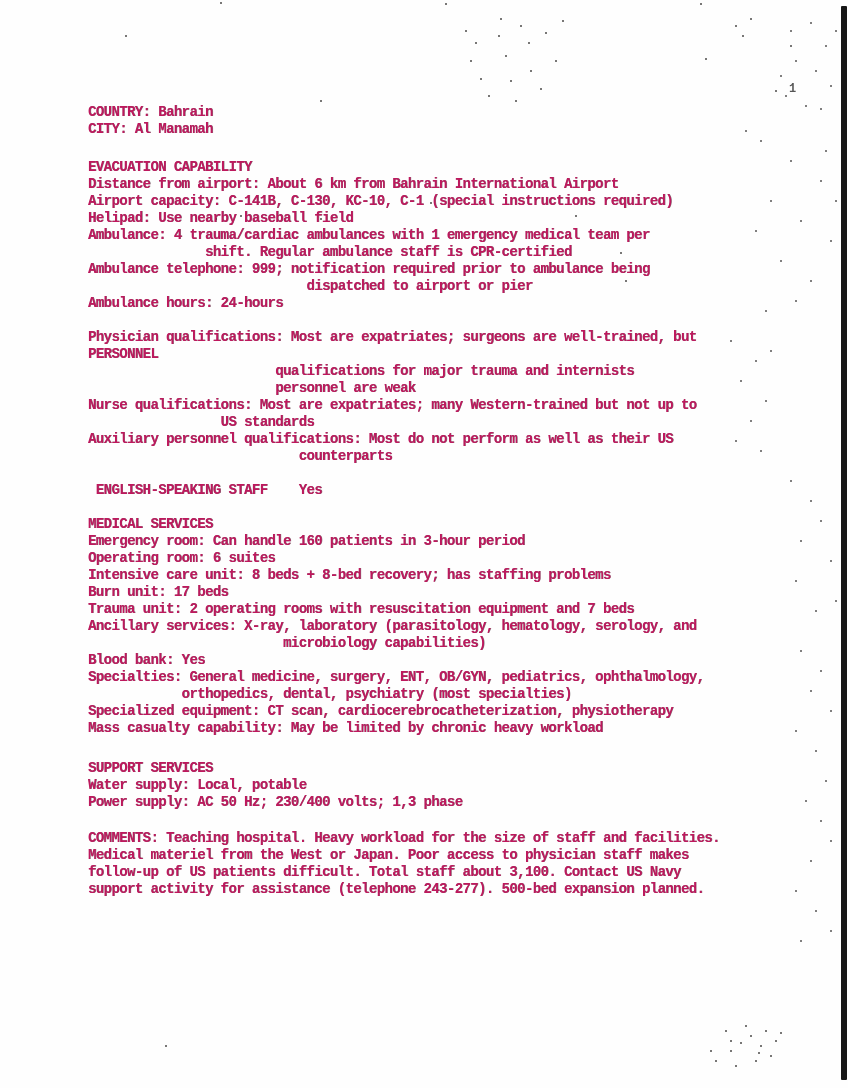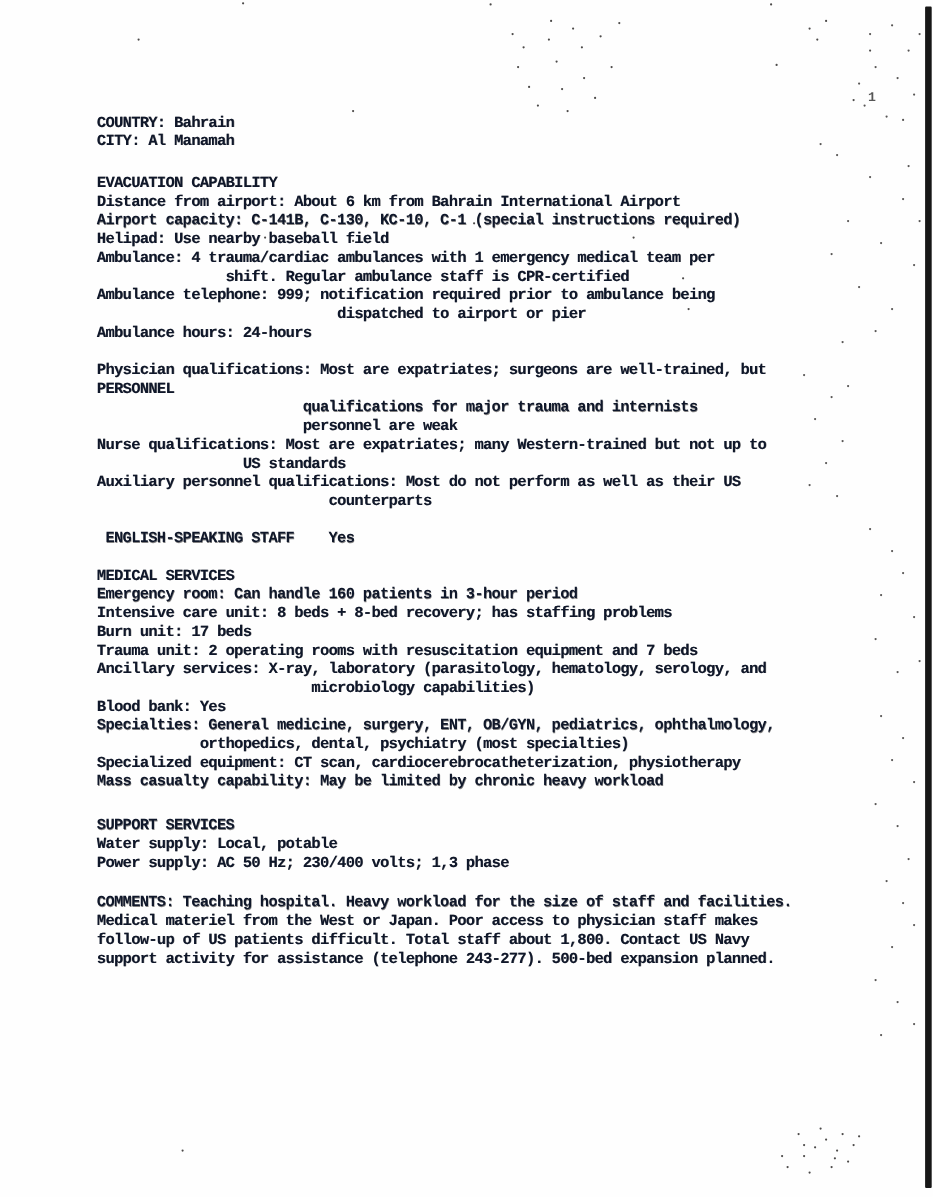--- a/index.html
+++ b/index.html
@@ -15,21 +15,21 @@
     background: #fefefe;
   }
   .content {
     position: absolute;
     left: 88px; top: 104px;
     font-family: "Liberation Mono", "DejaVu Sans Mono", monospace;
     font-size: 14px;
     font-weight: 700;
     line-height: 17px;
     letter-spacing: -0.6px;
-    color: #0f172a;
+    color: #be185d;
     text-shadow: 0.4px 0.2px 0.5px rgba(28,26,25,0.55);
   }
   .line { white-space: pre; height: 17px; }
   .section { margin: 0; }
   .mt24 { margin-top: 24px; }
   .mt21 { margin-top: 21px; }
   .mt17 { margin-top: 17px; }
   .mt23 { margin-top: 23px; }
   .mt19 { margin-top: 19px; }
 
@@ -135,20 +135,21 @@
       <div class="line">                           counterparts</div>
     </div>
 
     <div class="section mt17">
       <div class="line"> ENGLISH-SPEAKING STAFF    Yes</div>
     </div>
 
     <div class="section mt17">
       <div class="line">MEDICAL SERVICES</div>
       <div class="line">Emergency room: Can handle 160 patients in 3-hour period</div>
+      <div class="line">Operating room: 6 suites</div>
       <div class="line">Intensive care unit: 8 beds + 8-bed recovery; has staffing problems</div>
       <div class="line">Burn unit: 17 beds</div>
       <div class="line">Trauma unit: 2 operating rooms with resuscitation equipment and 7 beds</div>
       <div class="line">Ancillary services: X-ray, laboratory (parasitology, hematology, serology, and</div>
       <div class="line">                         microbiology capabilities)</div>
       <div class="line">Blood bank: Yes</div>
       <div class="line">Specialties: General medicine, surgery, ENT, OB/GYN, pediatrics, ophthalmology,</div>
       <div class="line">            orthopedics, dental, psychiatry (most specialties)</div>
       <div class="line">Specialized equipment: CT scan, cardiocerebrocatheterization, physiotherapy</div>
       <div class="line">Mass casualty capability: May be limited by chronic heavy workload</div>
@@ -156,18 +157,18 @@
 
     <div class="section mt23">
       <div class="line">SUPPORT SERVICES</div>
       <div class="line">Water supply: Local, potable</div>
       <div class="line">Power supply: AC 50 Hz; 230/400 volts; 1,3 phase</div>
     </div>
 
     <div class="section mt19">
       <div class="line">COMMENTS: Teaching hospital. Heavy workload for the size of staff and facilities.</div>
       <div class="line">Medical materiel from the West or Japan. Poor access to physician staff makes</div>
-      <div class="line">follow-up of US patients difficult. Total staff about 1,800. Contact US Navy</div>
+      <div class="line">follow-up of US patients difficult. Total staff about 3,100. Contact US Navy</div>
       <div class="line">support activity for assistance (telephone 243-277). 500-bed expansion planned.</div>
     </div>
 
   </div>
 </div>
 
 </body></html>

